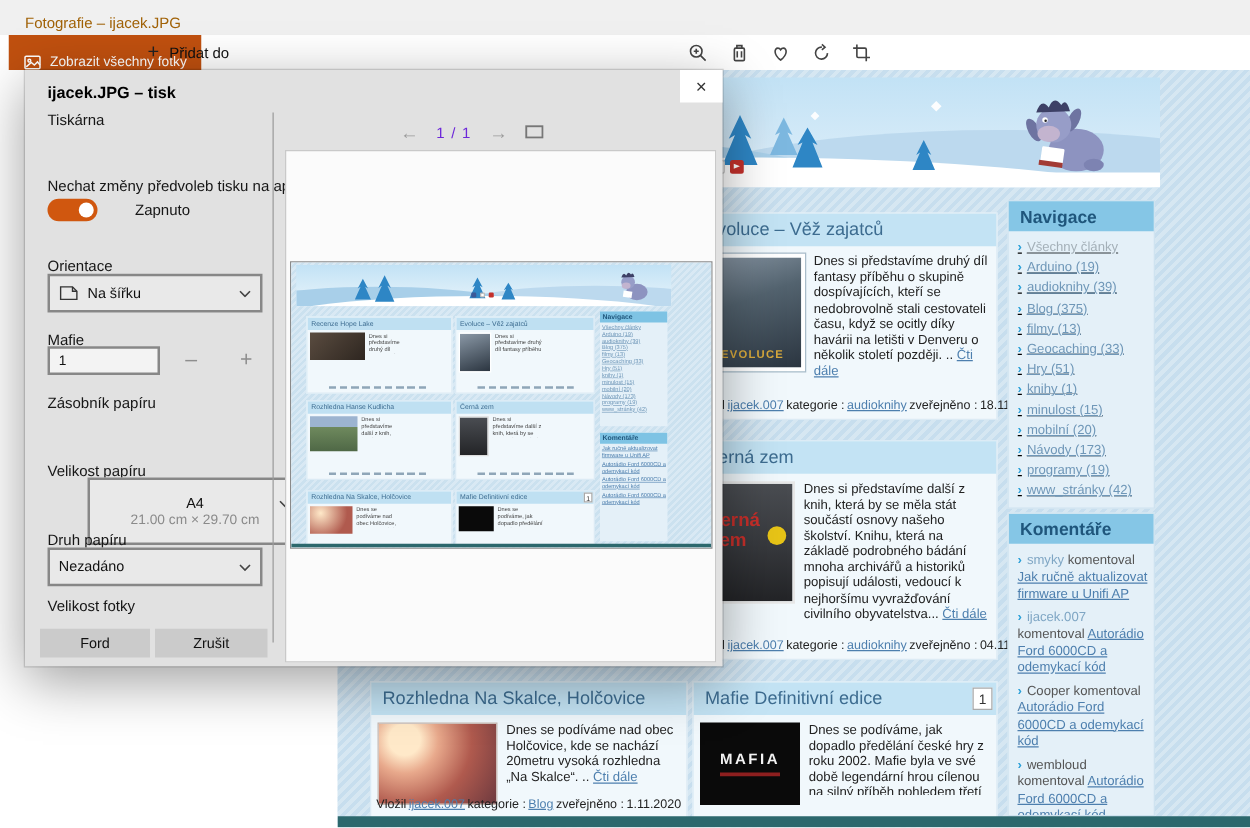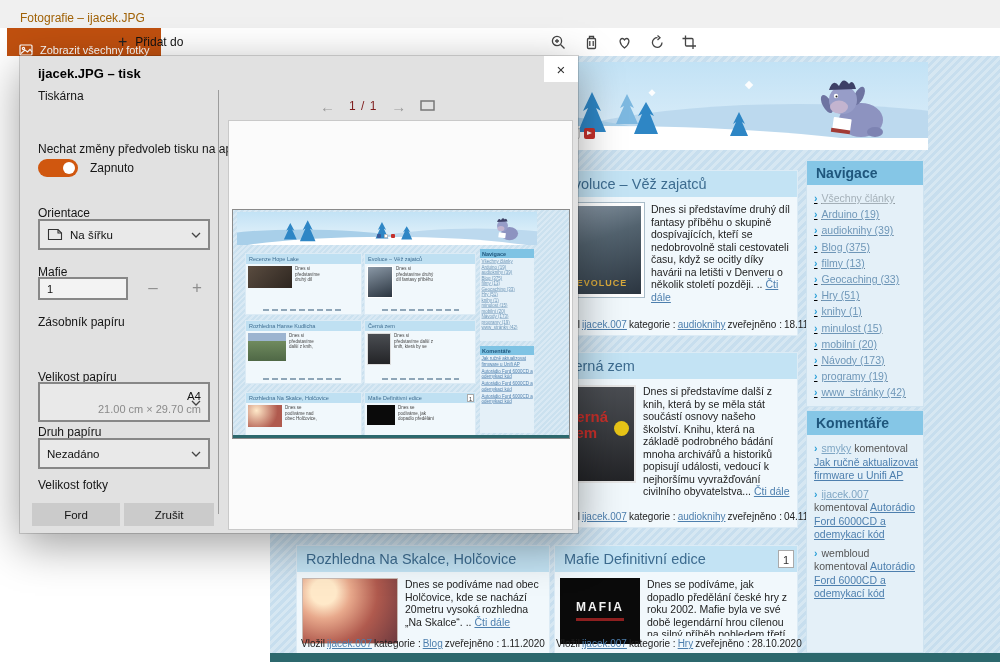--- a/index.html
+++ b/index.html
@@ -64,59 +64,59 @@
 
   .sbox { position:absolute; left:536px; width:118px; background:#e4f0f8; border:1px solid #cfe3f0; }
   .sbox-h { height:24px; background:#85c6e6; color:#1f567c; font-size:14px; font-weight:bold; line-height:24px; padding-left:9px; }
   .nav-list { padding:7px 4px 4px 7px; }
   .nav-list li { list-style:none; height:16.2px; font-size:10.5px; white-space:nowrap; overflow:hidden;text-decoration:underline; }
   .nv-ar { color:#2a9fd8; font-weight:bold; margin-right:4px; }
   .nav-list li span.it { color:#6f97b8; text-decoration:underline; }
   .nav-list li:first-child span.it { color:#a4b0b8; }
   .com-list { padding:7px 4px 4px 7px; }
   .com-list li { list-style:none; font-size:10.5px; line-height:13.5px; margin-bottom:5px; color:#555; }
-  .com-list .u-lnk { color:#7fa6c4; text-decoration:underline; }
+  .com-list .u-lnk { color:#7fa6c4; }
   .com-list .u-pl { color:#555; }
   .com-list .tgt { color:#4d7fae; text-decoration:underline; }
   .nav-box { top:104px; }
   .com-box { top:354px; height:243px; overflow:hidden; }
   .teal { position:absolute; left:0; top:597px; width:730px; height:9px; background:#2c686d; }
 
   
   .dialog { position:absolute; left:20px; top:56px; width:558px; height:477px; background:#e1e1e1;
             box-shadow:0 12px 42px rgba(0,0,0,.38), 0 0 0 1px rgba(0,0,0,.15); z-index:10; }
   .dlg-title { position:absolute; left:18px; top:10px; font-size:13px; font-weight:bold; color:#000; }
   .dlg-close { position:absolute; right:0; top:0; width:34px; height:26px; background:#fff; border:none;
                font-size:15px; color:#333; cursor:pointer; font-family:inherit; }
   .lbl { position:absolute; left:18px; font-size:12px; color:#161616; white-space:nowrap; }
   .dd { position:absolute; left:18px; width:172px; height:31px; background:#e9e9e9; border:2px solid #878787;
         display:flex; align-items:center; padding:0 7px; gap:7px; font-size:11.5px; color:#111; cursor:pointer; }
   .dd .chev { margin-left:auto; }
   .dd-printer { background:#eab78c; border-color:#b5672c; height:33px; }
-  .dd2 { flex-direction:column; align-items:flex-end; justify-content:center; gap:1px; height:40px; position:absolute; }
+  .dd2 { flex-direction:column; align-items:center; justify-content:center; gap:1px; height:54px; position:absolute;margin-left:32px; }
   .dd2 .row1 { font-size:11.5px; color:#111; }
   .dd2 .row2 { font-size:11px; color:#8a8a8a; }
   .dd2 .chev2 { position:absolute; right:7px; top:16px; }
   .toggle { position:absolute; left:18px; top:103px; width:40px; height:18px; border-radius:9px; background:#d0570f;
             border:none; cursor:pointer; }
   .toggle i { position:absolute; right:3px; top:3px; width:12px; height:12px; border-radius:50%; background:#fff; }
-  .tg-lbl { position:absolute; left:70px; top:105px; font-size:12px; color:#161616; }
+  .tg-lbl { position:absolute; left:88px; top:105px; font-size:12px; color:#161616; }
   .copies { position:absolute; left:18px; top:221px; width:90px; height:23px; background:#f3f3f3;
             border:2px solid #878787; font-size:11px; padding-left:7px; color:#111; font-family:inherit; }
   .step { position:absolute; top:219px; width:30px; height:26px; background:none; border:none; color:#8e8e8e;
           font-size:17px; cursor:pointer; font-family:inherit; }
   .st-m { left:118px; } .st-p { left:162px; }
   .dlg-btn { position:absolute; top:447px; height:23px; background:#cbcbcb; border:none; font-size:11.5px;
              color:#111; font-family:inherit; cursor:pointer; }
   .b-print { left:12px; width:88px; } .b-cancel { left:104px; width:90px; }
   .vsep { position:absolute; left:198px; top:34px; width:1px; height:424px; background:#9c9c9c; }
 
   .pag { position:absolute; left:300px; top:40px; width:170px; height:20px; display:flex; align-items:center; gap:14px; }
   .pag .ar { background:none; border:none; color:#9a9a9a; font-size:15px; cursor:pointer; font-family:inherit; line-height:1; }
-  .pag .num { font-size:12px; color:#7f1d1d; letter-spacing:1px; }
+  .pag .num { font-size:12px; color:#6d28d9; letter-spacing:1px; }
   .fitbtn { background:none; border:none; cursor:pointer; }
   .paper { position:absolute; left:208px; top:64px; width:345px; height:410px; background:#fbfbfb; border:1px solid #c9c9c9; }
   .thumb { position:absolute; left:3px; top:88px; width:338px; height:230px; border:1px solid #8a8a8a; background:#fff; }
 
   
   .mini { position:absolute; left:0; top:0; width:336px; height:228px; overflow:hidden;
           background:repeating-linear-gradient(135deg,#d9e9f4 0 2px,#cbe1ef 2px 4px); }
   .tiny { font-size:9px; transform:scale(.5); transform-origin:0 0; width:200%; line-height:11px; color:#444; }
   .m-banner { position:absolute; left:4px; top:2px; width:300px; height:33px; overflow:hidden;
               background:linear-gradient(#c2e2f5,#eaf5fb); }
@@ -279,23 +279,20 @@
     <div class="card-h"><span>Mafie Definitivní edice</span>
       <span class="badge">1</span>
     </div>
     <div class="card-b">
       <div class="img-mf">
           <span>MAFIA</span>
           <i></i>
         </div>
       <div class="card-t" style="height:58px"><span>Dnes se podíváme, jak dopadlo předělání české hry z roku 2002. Mafie byla ve své době legendární hrou cílenou na silný příběh pohledem třetí osoby a velmi kvalitním českým dabingem. ..</span> </div>
     </div>
-    <div class="card-f">
-      <span>Vložil</span><span class="lnk">ijacek.007</span><span>kategorie :</span><span class="lnk">Hry</span><span>zveřejněno :</span><span>28.10.2020</span>
-    </div>
   </div>
 
   <div class="sbox nav-box">
     <div class="sbox-h">Navigace</div>
     <ul class="nav-list">
       <li><span class="nv-ar">›</span><span class="it">Všechny články</span></li>
       <li><span class="nv-ar">›</span><span class="it">Arduino (19)</span></li>
       <li><span class="nv-ar">›</span><span class="it">audioknihy (39)</span></li>
       <li><span class="nv-ar">›</span><span class="it">Blog (375)</span></li>
       <li><span class="nv-ar">›</span><span class="it">filmy (13)</span></li>
@@ -308,20 +305,21 @@
       <li><span class="nv-ar">›</span><span class="it">programy (19)</span></li>
       <li><span class="nv-ar">›</span><span class="it">www_stránky (42)</span></li>
     </ul>
   </div>
 
   <div class="sbox com-box">
     <div class="sbox-h">Komentáře</div>
     <ul class="com-list">
       <li><span class="nv-ar">›</span><span class="u-lnk">smyky</span> <span>komentoval</span> <span class="tgt">Jak ručně aktualizovat firmware u Unifi AP</span></li>
       <li><span class="nv-ar">›</span><span class="u-lnk">ijacek.007</span> <span>komentoval</span> <span class="tgt">Autorádio Ford 6000CD a odemykací kód</span></li>
+      <li><span class="nv-ar">›</span><span class="u-pl">Cooper</span> <span>komentoval</span> <span class="tgt">Autorádio Ford 6000CD a odemykací kód</span></li>
       <li><span class="nv-ar">›</span><span class="u-pl">wembloud</span> <span>komentoval</span> <span class="tgt">Autorádio Ford 6000CD a odemykací kód</span></li>
 
     </ul>
   </div>
 
   <div class="teal"></div>
 </div>
 
 <div class="dialog">
   <div class="dlg-title">ijacek.JPG – tisk</div>

